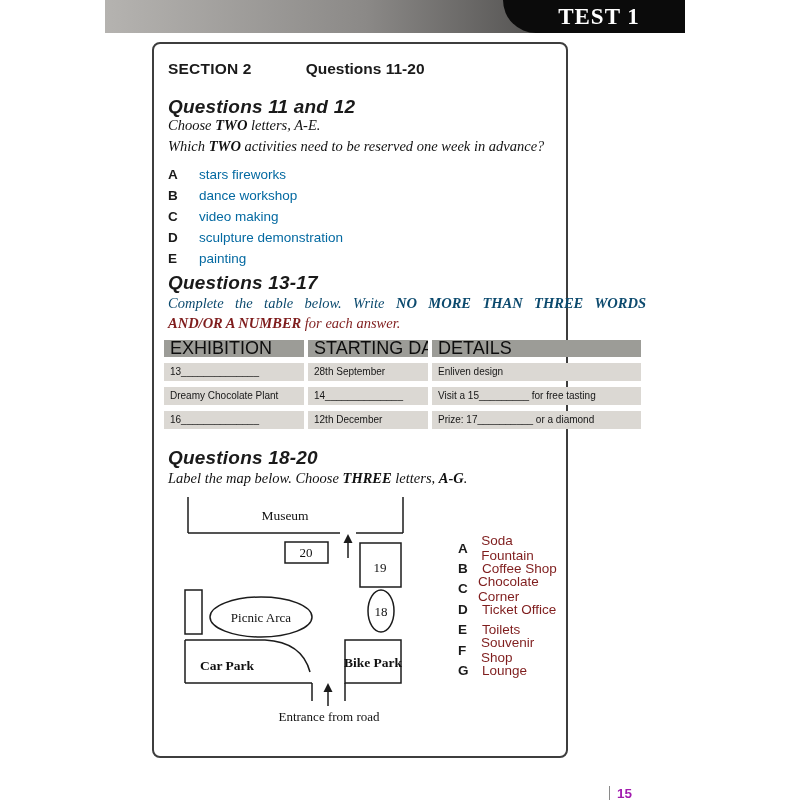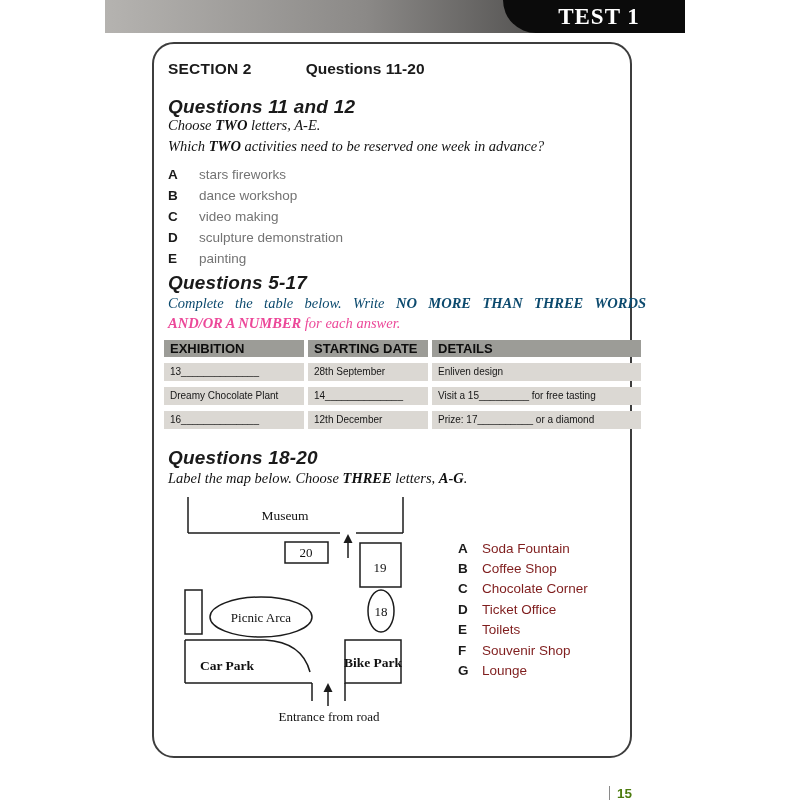--- a/index.html
+++ b/index.html
@@ -7,66 +7,66 @@
   #canvas { position:relative; width:800px; height:800px; background:#fff; overflow:hidden;padding-left:16px; }
 
   
   .banner { position:absolute; left:105px; top:0; width:580px; height:33px;
             background:linear-gradient(to right,#b5b3b0,#8b8987 45%,#4a4948 80%,#3a3938); }
   .banner-black { position:absolute; right:0; top:0; width:182px; height:33px; background:#0b0b0b;
                   border-bottom-left-radius:40px; display:flex; align-items:center; justify-content:center; }
   .banner-title { font-family:"Liberation Serif",serif; font-weight:700; font-size:23px; color:#fff; letter-spacing:1px; padding-left:10px; }
 
   
-  .frame { position:absolute; left:152px; top:42px; width:480px; height:716px;
-           border:2px solid #3d3d3d; border-radius:22px; background:#fff; }
+  .frame { position:absolute; left:152px; top:42px; width:416px; height:716px;
+           border:2px solid #3d3d3d; border-radius:8px; background:#fff; }
 
   .abs { position:absolute; }
 
   .sec-header { left:14px; top:16px; display:flex; }
   .sec-label { font-weight:700; font-size:15.5px; letter-spacing:.2px; }
   .sec-range { font-weight:700; font-size:15.5px; margin-left:54px; }
 
   .q-heading { font-weight:700; font-style:italic; font-size:19px; letter-spacing:.2px; }
   .serif-it { font-family:"Liberation Serif",serif; font-style:italic; font-size:14.5px; color:#111; }
   .serif-it b { font-weight:700; }
 
   .opt-list { left:14px; top:120px; }
   .opt-row { display:flex; height:21px; align-items:center; }
   .opt-letter { font-weight:700; font-size:13.5px; width:31px; }
-  .opt-text { font-size:13.5px; color:#737373; }
+  .opt-text { font-size:13.5px; color:#0369a1; }
 
   .instr-block { left:14px; top:251px; width:478px; }
   .instr-just { font-family:"Liberation Serif",serif; font-style:italic; font-size:14.5px; color:#0c4a6e;
                 text-align:justify; text-align-last:justify; height:20px; }
-  .instr-line { font-family:"Liberation Serif",serif; font-style:italic; font-size:14.5px; color:#ec4899; height:20px; }
+  .instr-line { font-family:"Liberation Serif",serif; font-style:italic; font-size:14.5px; color:#7f1d1d; height:20px; }
 
   
   .ex-table { left:10px; top:296px; width:481px; display:grid;
               grid-template-columns:140px 120px 209px; column-gap:4px; row-gap:6px; }
-  .th { background:#9c9c97; font-weight:700; font-size:13px; color:#0d0d0d;
+  .th { background:#9c9c97; font-weight:400; font-size:18px; color:#0d0d0d;
         height:17px; line-height:17px; padding-left:6px; white-space:nowrap; overflow:hidden; }
   .td { background:#dbd8d3; font-size:10px; color:#161616;
         height:18px; line-height:18px; padding-left:6px; white-space:nowrap; overflow:hidden; }
 
   
   .map-svg { left:26px; top:450px; }
   .map-svg text { font-family:"Liberation Serif",serif; fill:#111; }
   .map-svg .bold-lbl { font-weight:700; }
 
   .ag-list { left:304px; top:494px; }
   .ag-row { display:flex; height:20.4px; align-items:center; }
   .ag-letter { font-weight:700; font-size:13.5px; width:24px; }
   .ag-text { font-size:13.5px; color:#7f1d1d; }
 
   
   .footer { position:absolute; top:763px; right:168px; display:flex; align-items:center; gap:7px; }
   .footer-label { font-size:17px; color:#2a2a2a;margin-top:40px; }
   .footer-divider { width:1px; height:15px; background:#8a8a8a; }
-  .footer-page { font-size:13.5px; font-weight:700; color:#4d7c0f; }
+  .footer-page { font-size:13.5px; font-weight:700; color:#a21caf; }
 </style>
 </head>
 <body>
 
 <div id="canvas">
 
   <div class="banner">
     <div class="banner-black">
       <span class="banner-title">TEST 1</span>
     </div>
@@ -99,21 +99,21 @@
       <div class="opt-row">
           <span class="opt-letter">D</span>
           <span class="opt-text">sculpture demonstration</span>
         </div>
       <div class="opt-row">
           <span class="opt-letter">E</span>
           <span class="opt-text">painting</span>
         </div>
     </div>
 
-    <div class="abs q-heading" style="left:14px; top:228px;">Questions 5-17</div>
+    <div class="abs q-heading" style="left:14px; top:228px;">Questions 13-17</div>
     <div class="abs instr-block">
       <div class="instr-just"><span>Complete the table below. Write </span><b>NO MORE THAN THREE WORDS</b></div>
       <div class="instr-line"><b>AND/OR A NUMBER</b><span> for each answer.</span></div>
     </div>
 
     <div class="abs ex-table">
       <div class="th">EXHIBITION</div>
       <div class="th">STARTING DATE</div>
       <div class="th">DETAILS</div>
 

